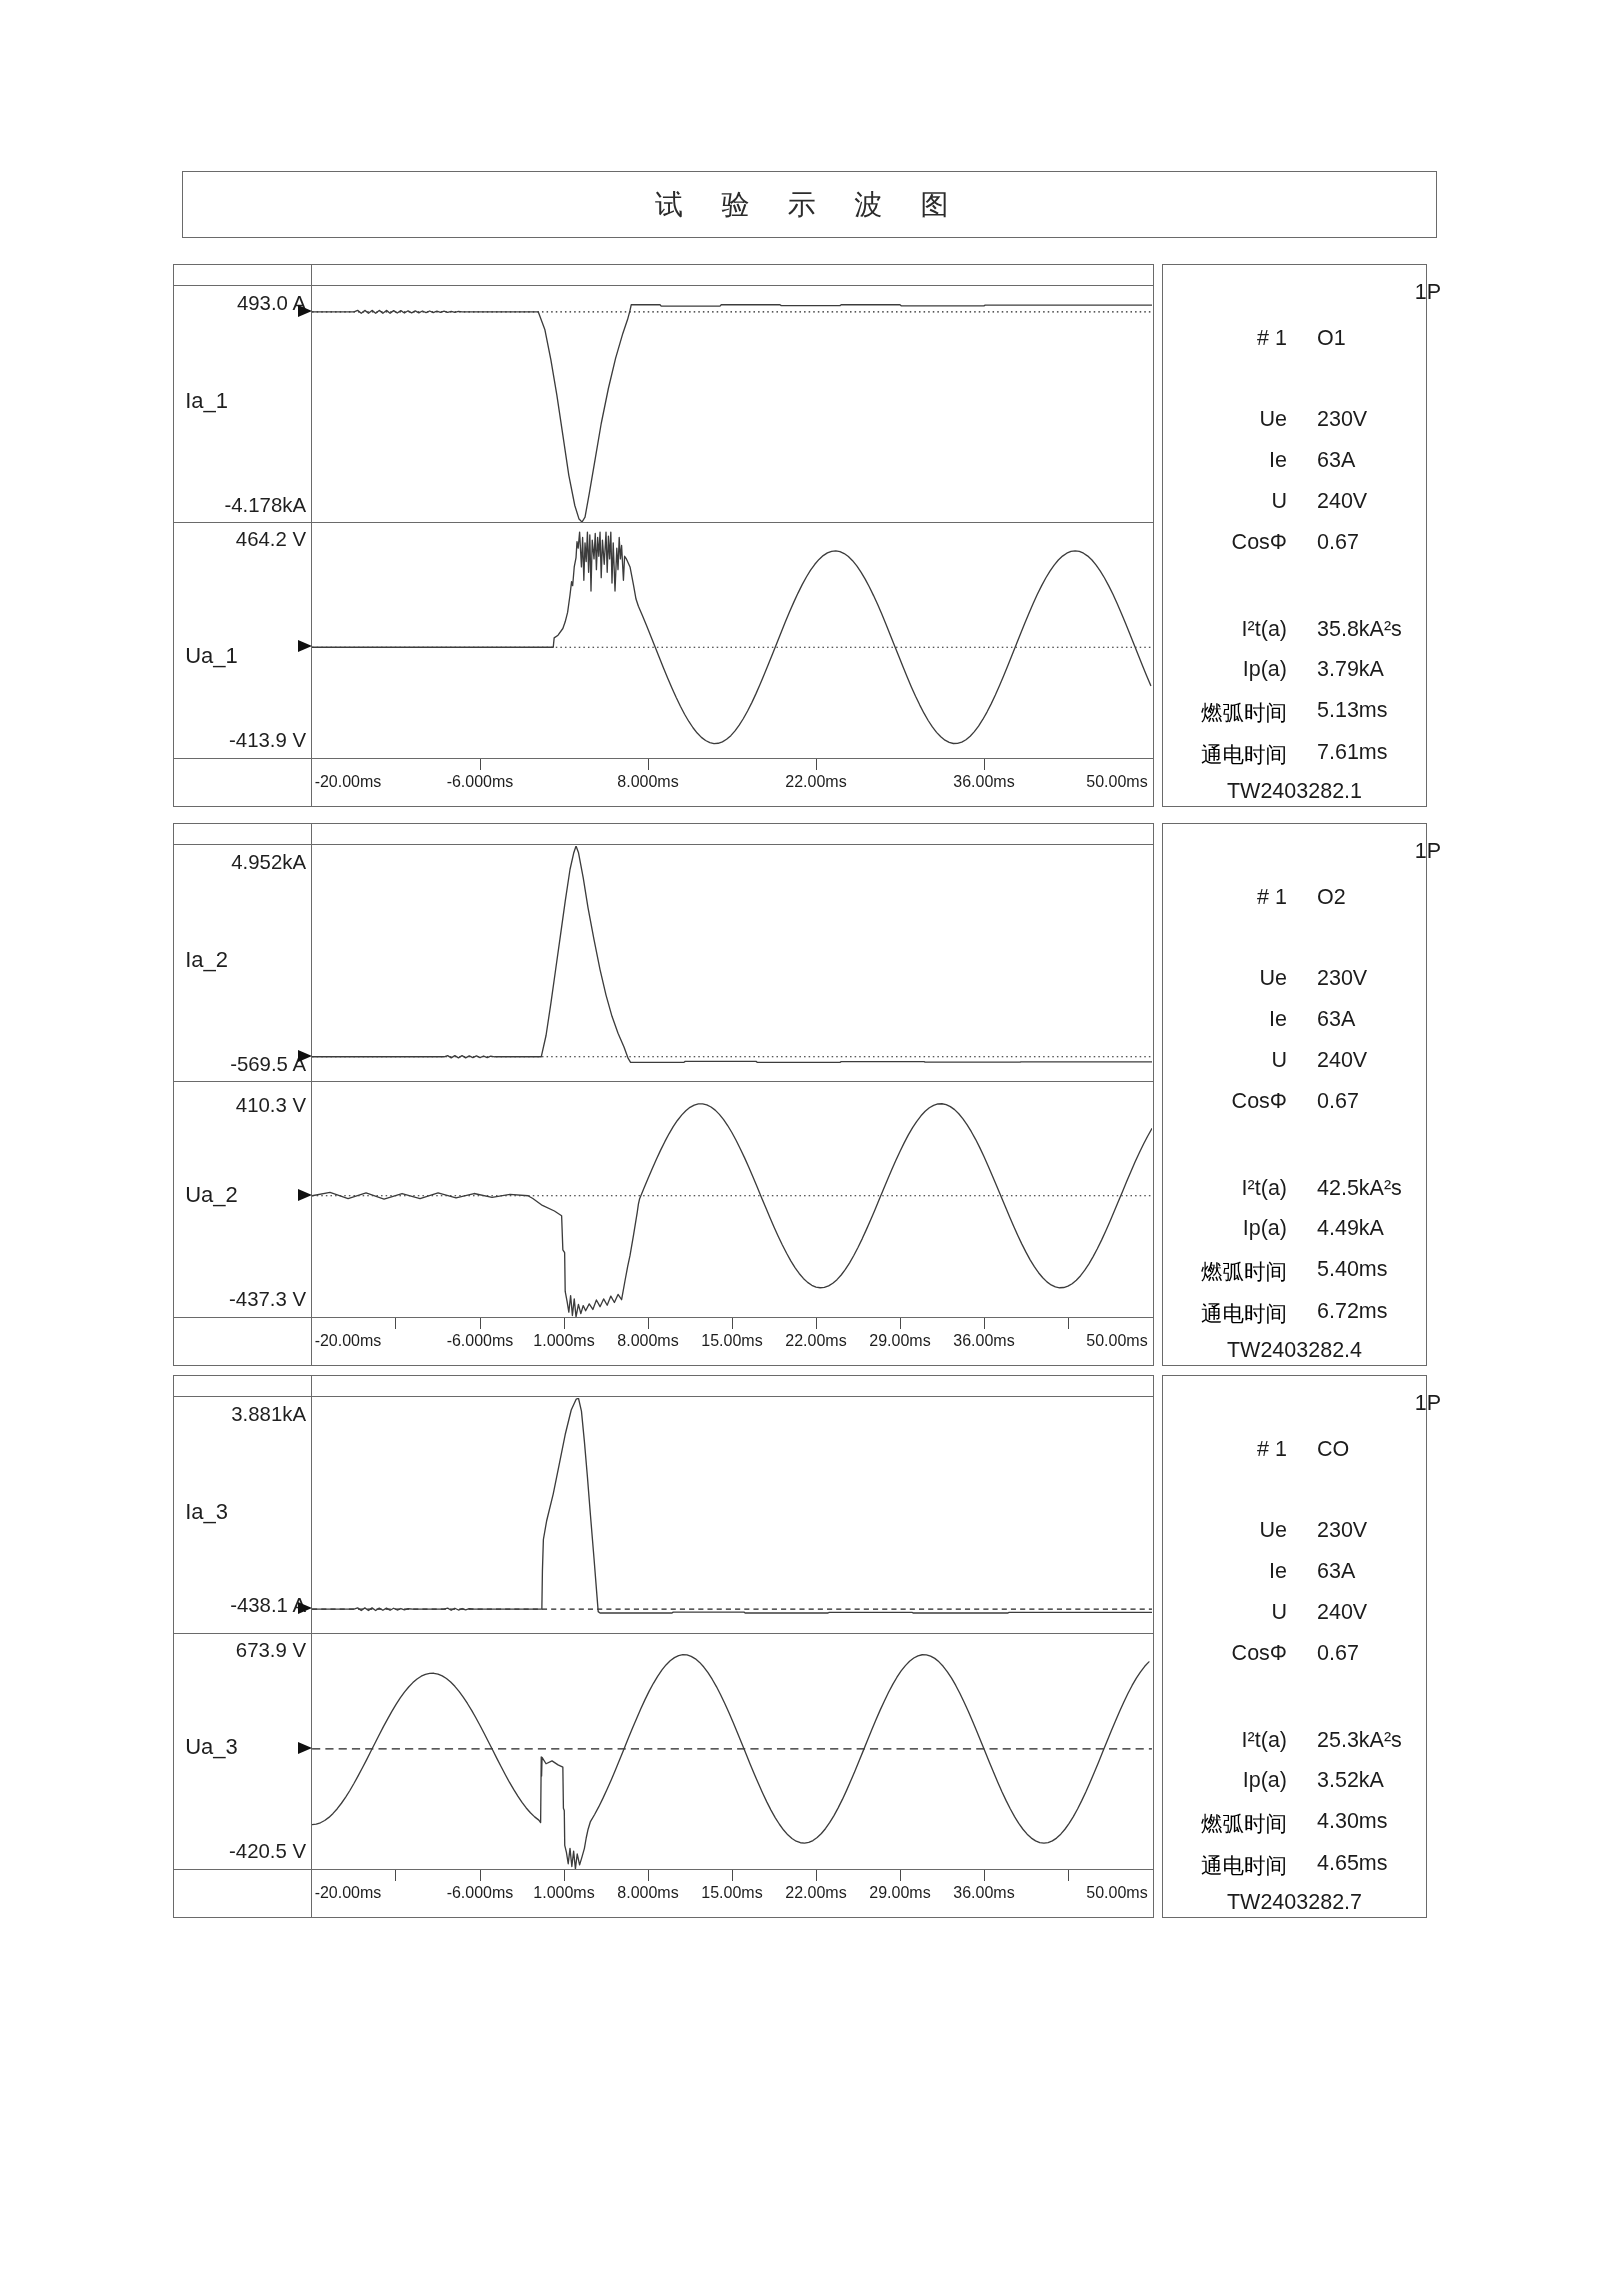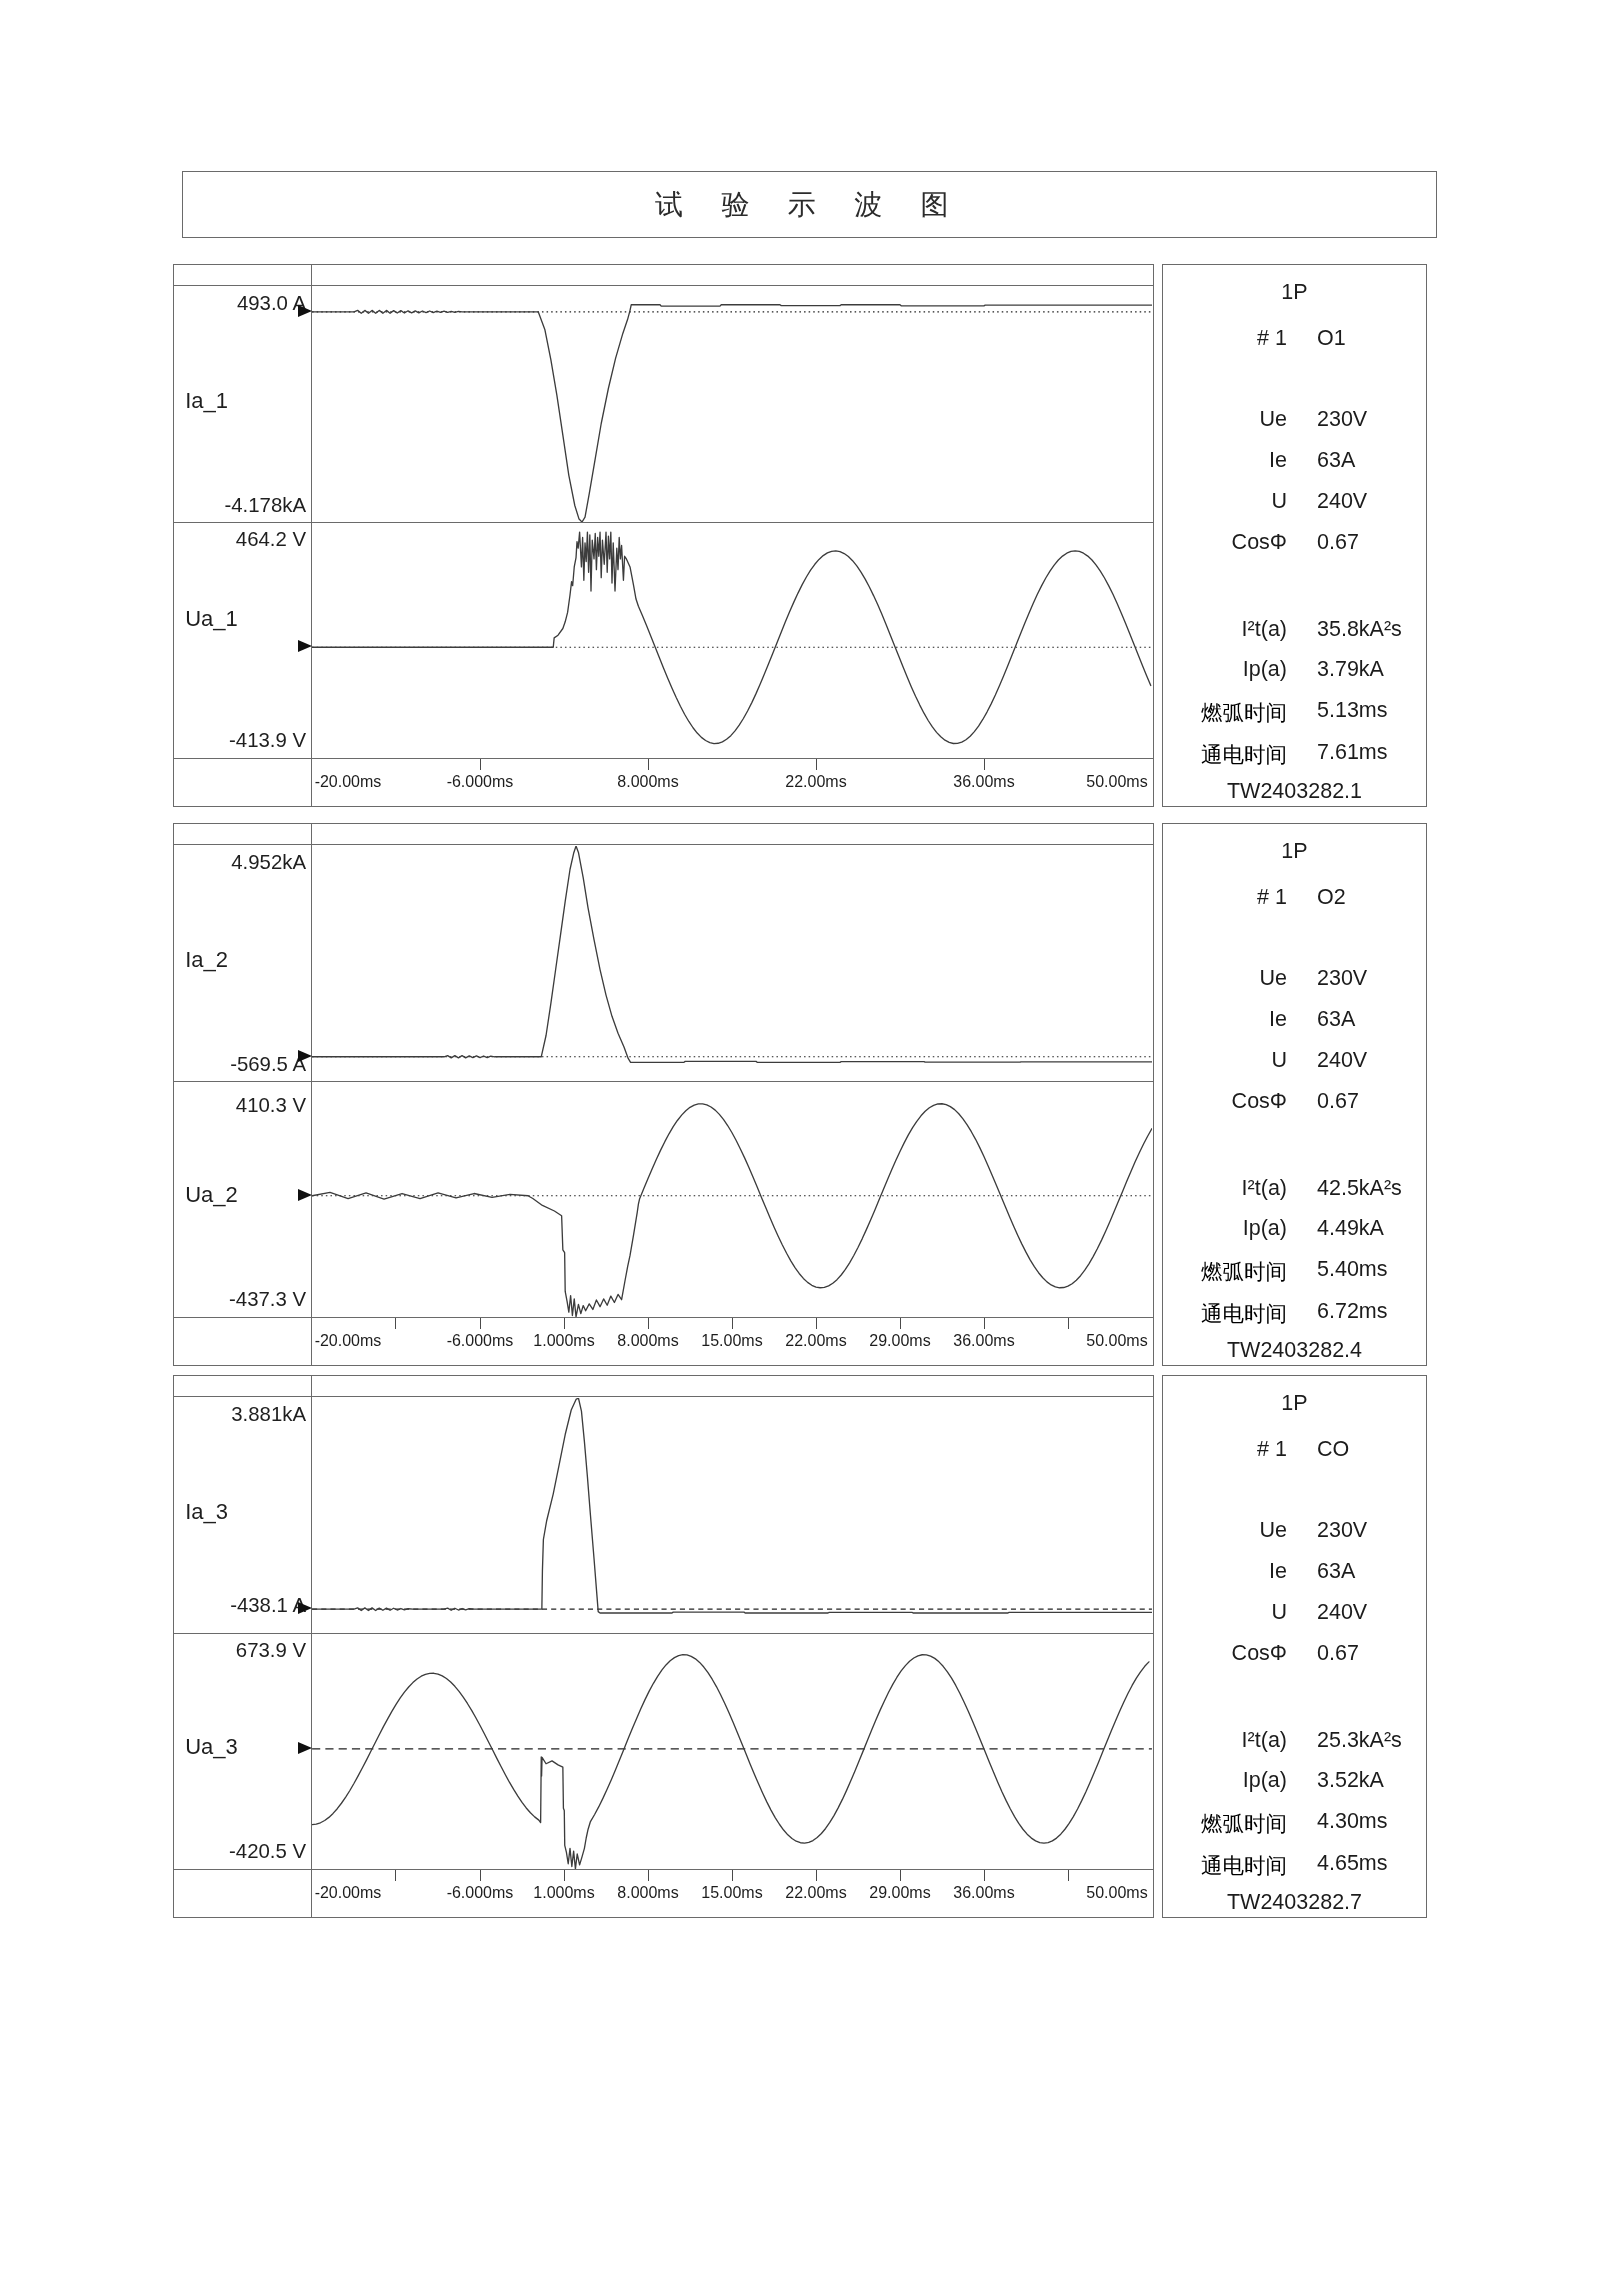--- a/index.html
+++ b/index.html
@@ -16,21 +16,21 @@
   .refline{stroke:#222;stroke-width:2.2;}
   .ylab{position:absolute;left:3.1px;width:129px;text-align:right;font-size:20.4px;font-weight:500;color:#1f1f1f;}
   .chlab{position:absolute;left:11.2px;font-size:22px;font-weight:500;color:#1f1f1f;}
   .marker{position:absolute;left:124px;width:0;height:0;border-left:14.3px solid #101010;
           border-top:6.6px solid transparent;border-bottom:6.6px solid transparent;}
   .axisrow{position:absolute;left:0;top:494px;width:979px;height:46px;}
   .tick{position:absolute;top:0;width:1px;height:11.2px;background:#4a4a4a;}
   .xlab{position:absolute;top:14.3px;width:102px;text-align:center;font-size:16px;color:#1d1d1d;font-weight:500;}
   .panel{position:absolute;left:989px;top:0;width:263px;height:541px;border:1.5px solid #6a6a6a;background:#fff;
          font-size:21.5px;font-weight:500;}
-  .p-pole{position:absolute;top:15.3px;left:0;width:100%;text-align:center;}
+  .p-pole{position:absolute;top:15.3px;left:15px;width:100%;text-align:right;}
   .p-row{position:absolute;left:0;width:100%;height:28px;}
   .p-l{position:absolute;left:0;width:124px;text-align:right;}
   .p-v{position:absolute;left:154px;}
   .gray{color:#000000;font-weight:400;}
   .p-ref{position:absolute;top:514px;left:0;width:100%;text-align:center;}
 </style>
 </head>
 <body>
 
 <div class="titlebox">
@@ -41,21 +41,21 @@
   <div class="frame">
     <div class="vsep"></div>
     <div class="hline" style="top:20.4px"></div>
     <div class="hline" style="top:257px"></div>
     <div class="hline" style="top:493px"></div>
     <div class="ylab" style="top:26.6px">493.0 A</div>
     <div class="ylab" style="top:229px">-4.178kA</div>
     <div class="ylab" style="top:263px">464.2 V</div>
     <div class="ylab" style="top:464px">-413.9 V</div>
     <div class="chlab" style="top:123px">Ia_1</div>
-    <div class="chlab" style="top:341px">Ua_1</div>
+    <div class="chlab" style="top:378px">Ua_1</div>
     <svg class="plot" style="top:21.5px" viewBox="0 0 1644 460">
         <line x1="0" x2="1644" y1="48.6" y2="48.6" class="refline" stroke-dasharray="3,6"></line>
         <path d="M0.0 48.6L82.2 48.6L89.2 45.8L96.3 51.3L103.3 45.8L110.4 51.3L117.4 45.8L124.5 51.3L131.5 45.8L138.6 51.3L145.6 45.8L152.7 51.3L159.7 46.2L166.7 50.9L173.8 46.2L180.8 50.9L187.9 46.6L194.9 50.5L202.0 46.6L209.0 50.5L216.1 47.0L223.1 50.1L230.2 47.0L237.2 50.1L244.3 47.4L251.3 49.7L258.3 47.4L265.4 49.7L272.4 47.6L279.5 49.5L286.5 47.8L293.6 48.6L442.7 48.6L455.6 83.0L467.4 142.1L479.1 211.0L490.9 289.8L502.6 368.6L514.3 427.7L522.6 454.3L528.4 460.0L534.3 450.3L542.5 405.0L554.3 336.1L566.0 267.2L580.1 198.2L594.2 139.2L608.3 90.9L617.7 63.3L622.4 45.6L624.7 34.8L681.1 34.8L683.4 37.5L798.5 37.5L800.9 34.8L915.9 34.8L918.3 36.5L1033.4 36.5L1035.7 34.8L1150.8 34.8L1153.1 36.9L1315.2 36.9L1317.5 35.6L1479.6 35.6L1644.0 35.6" class="trace"></path>
       </svg>
     <svg class="plot" style="top:258px" viewBox="0 0 1644 460">
         <line x1="0" x2="1644" y1="243.2" y2="243.2" class="refline" stroke-dasharray="3,6"></line>
         <path d="M0.0 243.2L472.1 243.2L473.9 224.8L481.5 219.6L490.9 206.5L495.5 193.4L500.2 175.1L504.9 141.0L508.0 114.8L510.1 122.7L513.2 86.0L516.7 67.7L518.6 36.3L520.9 49.3L523.7 17.9L527.3 86.0L529.6 28.4L532.0 112.2L534.3 38.9L536.6 75.5L539.0 17.9L541.3 96.5L543.7 23.2L546.0 133.2L548.4 33.6L551.9 70.3L554.3 20.5L556.6 91.3L559.0 28.4L561.3 65.1L563.7 17.9L566.0 107.0L568.4 33.6L571.9 80.8L575.4 17.9L577.7 96.5L580.1 25.8L582.4 70.3L584.8 17.9L587.1 117.4L589.5 38.9L593.0 133.2L596.5 49.3L598.9 91.3L601.2 28.4L603.6 70.3L605.9 44.1L609.5 112.2L611.8 65.1L615.3 70.3L622.4 86.0L629.4 122.7L634.1 148.9L638.8 162.9L647.0 182.1L655.3 202.0L663.5 222.5L671.7 243.2L679.9 263.9L688.1 284.3L696.4 304.3L704.6 323.5L712.8 341.7L721.0 358.8L729.2 374.4L737.5 388.5L745.7 400.8L753.9 411.2L762.1 419.6L770.3 425.8L778.6 429.9L786.8 431.7L795.0 431.2L803.2 428.4L811.4 423.4L819.7 416.3L827.9 407.0L836.1 395.7L844.3 382.7L852.5 367.9L860.8 351.6L869.0 334.0L877.2 315.3L885.4 295.8L893.6 275.6L901.9 255.0L910.1 234.3L918.3 213.7L926.5 193.4L934.7 173.8L943.0 154.9L951.2 137.2L959.4 120.7L967.6 105.7L975.8 92.4L984.1 80.8L992.3 71.3L1000.5 63.8L1008.7 58.5L1016.9 55.4L1025.2 54.6L1033.4 56.1L1041.6 59.8L1049.8 65.7L1058.0 73.8L1066.3 83.9L1074.5 96.0L1082.7 109.8L1090.9 125.3L1099.1 142.1L1107.4 160.2L1115.6 179.3L1123.8 199.1L1132.0 219.5L1140.2 240.2L1148.5 260.9L1156.7 281.4L1164.9 301.5L1173.1 320.8L1181.3 339.2L1189.6 356.4L1197.8 372.3L1206.0 386.6L1214.2 399.2L1222.4 409.8L1230.7 418.5L1238.9 425.1L1247.1 429.4L1255.3 431.6L1263.5 431.4L1271.8 429.0L1280.0 424.3L1288.2 417.4L1296.4 408.4L1304.6 397.5L1312.9 384.6L1321.1 370.1L1329.3 354.0L1337.5 336.6L1345.7 318.1L1354.0 298.6L1362.2 278.5L1370.4 258.0L1378.6 237.3L1386.8 216.6L1395.1 196.3L1403.3 176.5L1411.5 157.6L1419.7 139.6L1427.9 123.0L1436.2 107.7L1444.4 94.2L1452.6 82.4L1460.8 72.5L1469.0 64.8L1477.3 59.1L1485.5 55.7L1493.7 54.6L1501.9 55.7L1510.1 59.1L1518.4 64.8L1526.6 72.5L1534.8 82.4L1543.0 94.2L1551.2 107.7L1559.5 123.0L1567.7 139.6L1575.9 157.6L1584.1 176.5L1592.3 196.3L1600.6 216.6L1608.8 237.3L1617.0 258.0L1625.2 278.5L1633.4 298.6L1641.7 318.1" class="trace"></path>
       </svg>
     <div class="marker" style="top: 40px;"></div>
     <div class="marker" style="top: 375px;"></div>

